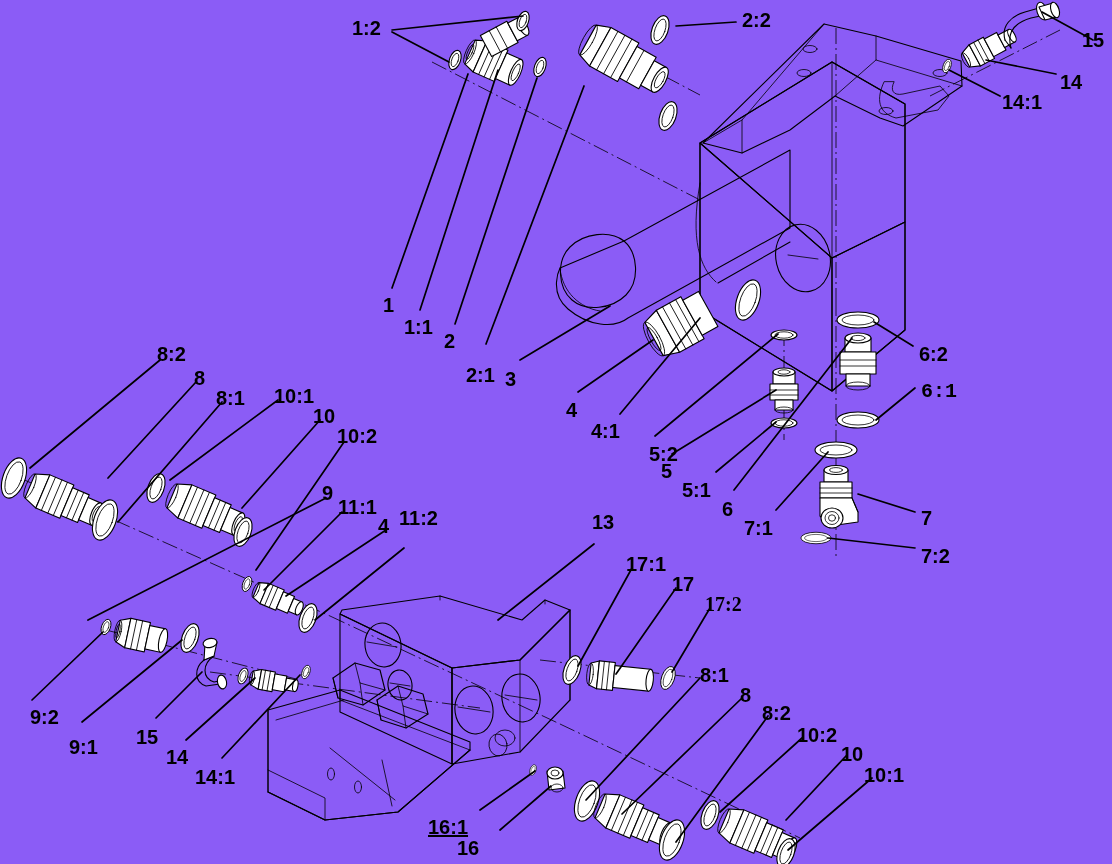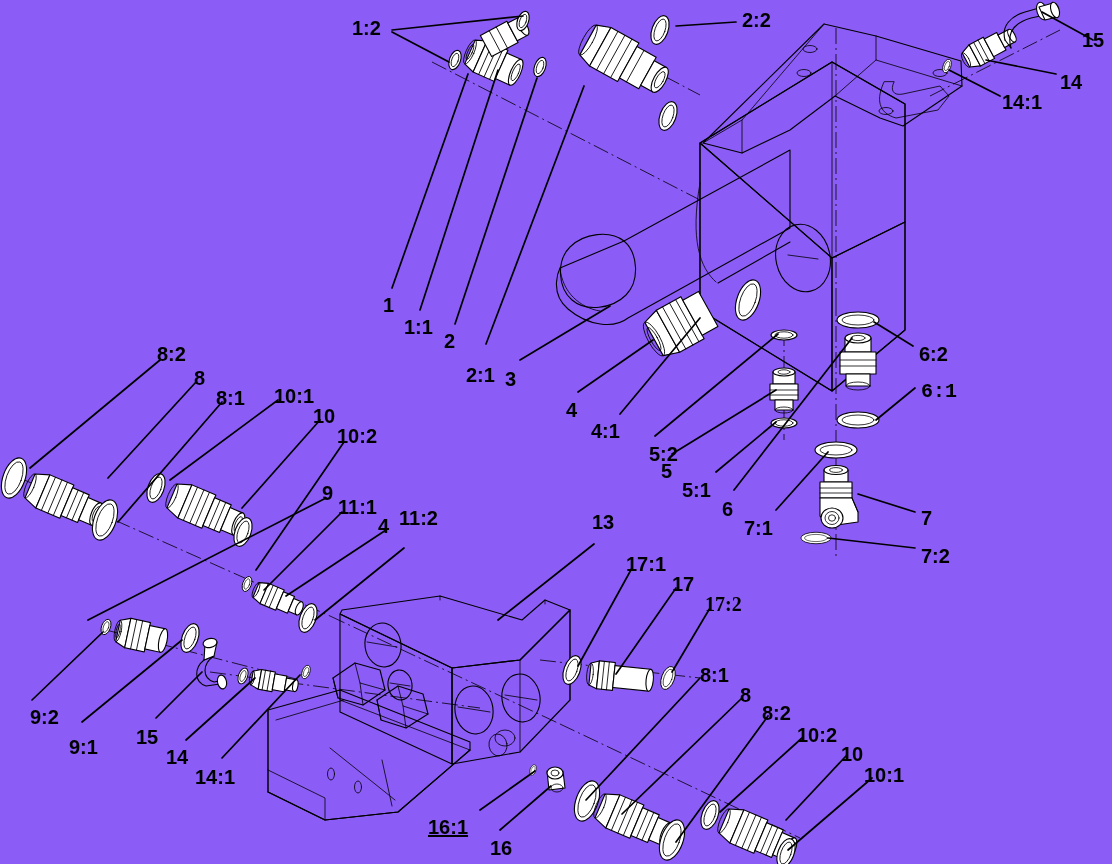--- a/index.html
+++ b/index.html
@@ -581,21 +581,21 @@
       <div class="callout" style="left: 592px; top: 512px;">13</div>
       <div class="callout" style="left: 626px; top: 554px;">17:1</div>
       <div class="callout" style="left: 672px; top: 574px;">17</div>
       <div class="callout" style="left: 705px; top: 594px; font-family: Liberation Serif, serif;">17:2</div>
       <div class="callout" style="left: 30px; top: 707px;">9:2</div>
       <div class="callout" style="left: 69px; top: 729px; margin-top: 8px;">9:1</div>
       <div class="callout" style="left: 136px; top: 727px;">15</div>
       <div class="callout" style="left: 166px; top: 747px;">14</div>
       <div class="callout" style="left: 195px; top: 767px;">14:1</div>
       <div class="callout" style="left: 428px; top: 817px; text-decoration: underline;">16:1</div>
-      <div class="callout" style="left: 490px; top: 838px;">16</div>
+      <div class="callout" style="left: 457px; top: 838px;">16</div>
       <div class="callout" style="left: 700px; top: 665px;">8:1</div>
       <div class="callout" style="left: 740px; top: 685px;">8</div>
       <div class="callout" style="left: 762px; top: 703px;">8:2</div>
       <div class="callout" style="left: 797px; top: 725px;">10:2</div>
       <div class="callout" style="left: 841px; top: 744px;">10</div>
       <div class="callout" style="left: 864px; top: 765px;">10:1</div>
     </div>
 
 </div>
 

